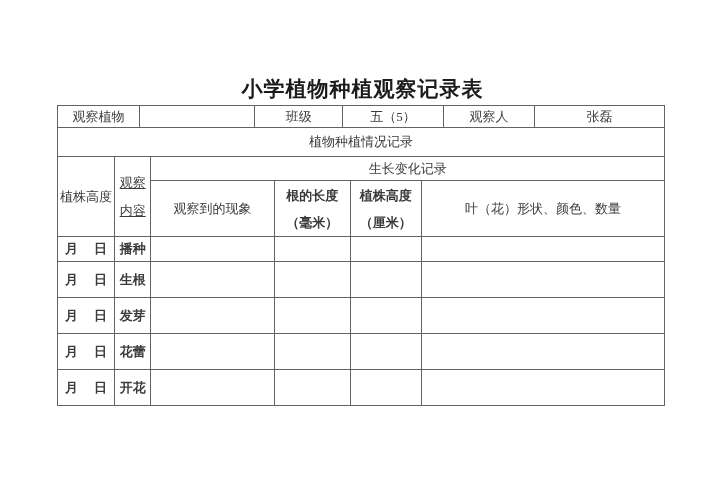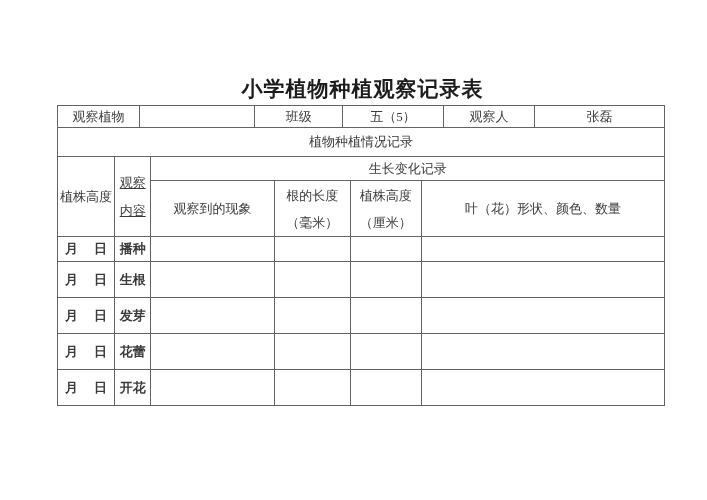--- a/index.html
+++ b/index.html
@@ -44,21 +44,21 @@
     vertical-align: middle;
     padding: 0;
     overflow: hidden;
   }
   tr.r-info    { height: 22px; }
   tr.r-section { height: 29px; }
   tr.r-growth  { height: 24px; }
   tr.r-subhead { height: 56px; }
   tr.r-data    { height: 36px; font-weight: bold; }
   tr.r-data-first { height: 25px; }
-  .two-line div { line-height: 27px; }
+  .two-line div { line-height: 27px; font-weight: bold; }
   .content-cell div { line-height: 28px; text-decoration: underline; }
   .md-cell span + span { margin-left: 16px; }
 </style>
 </head>
 <body>
 
 <div class="page">
 
   <h1 class="doc-title">小学植物种植观察记录表</h1>
 

